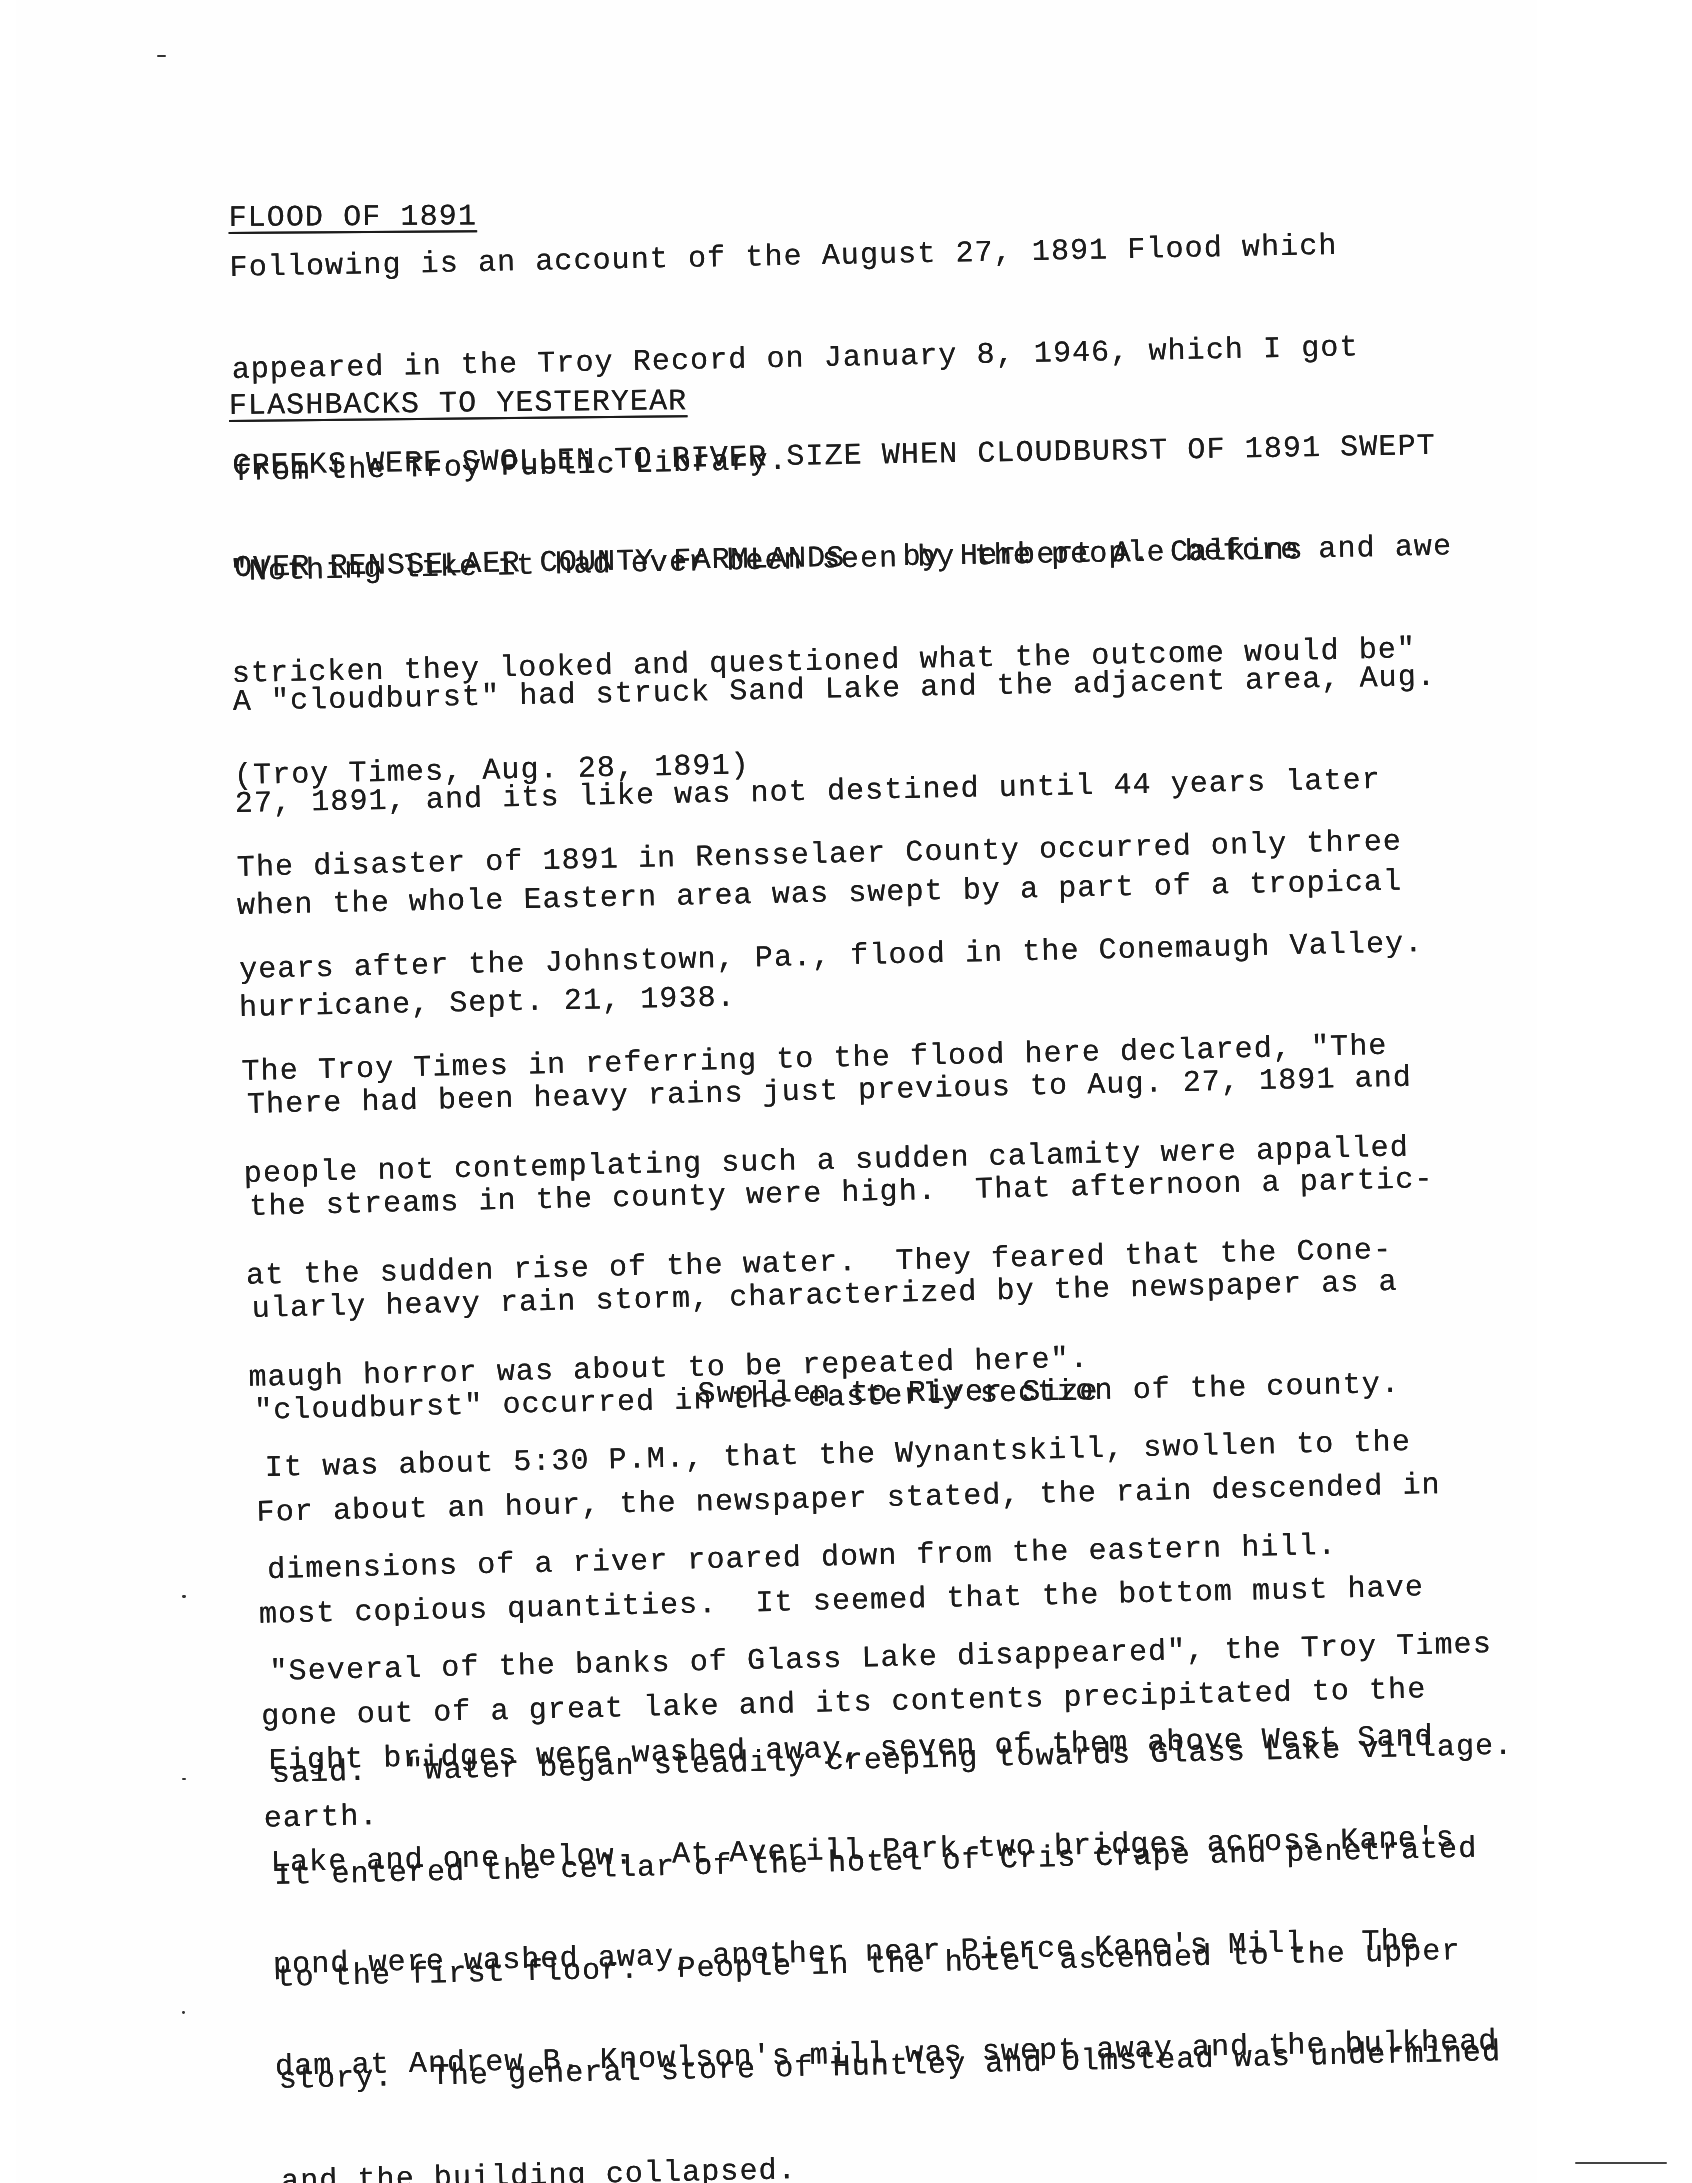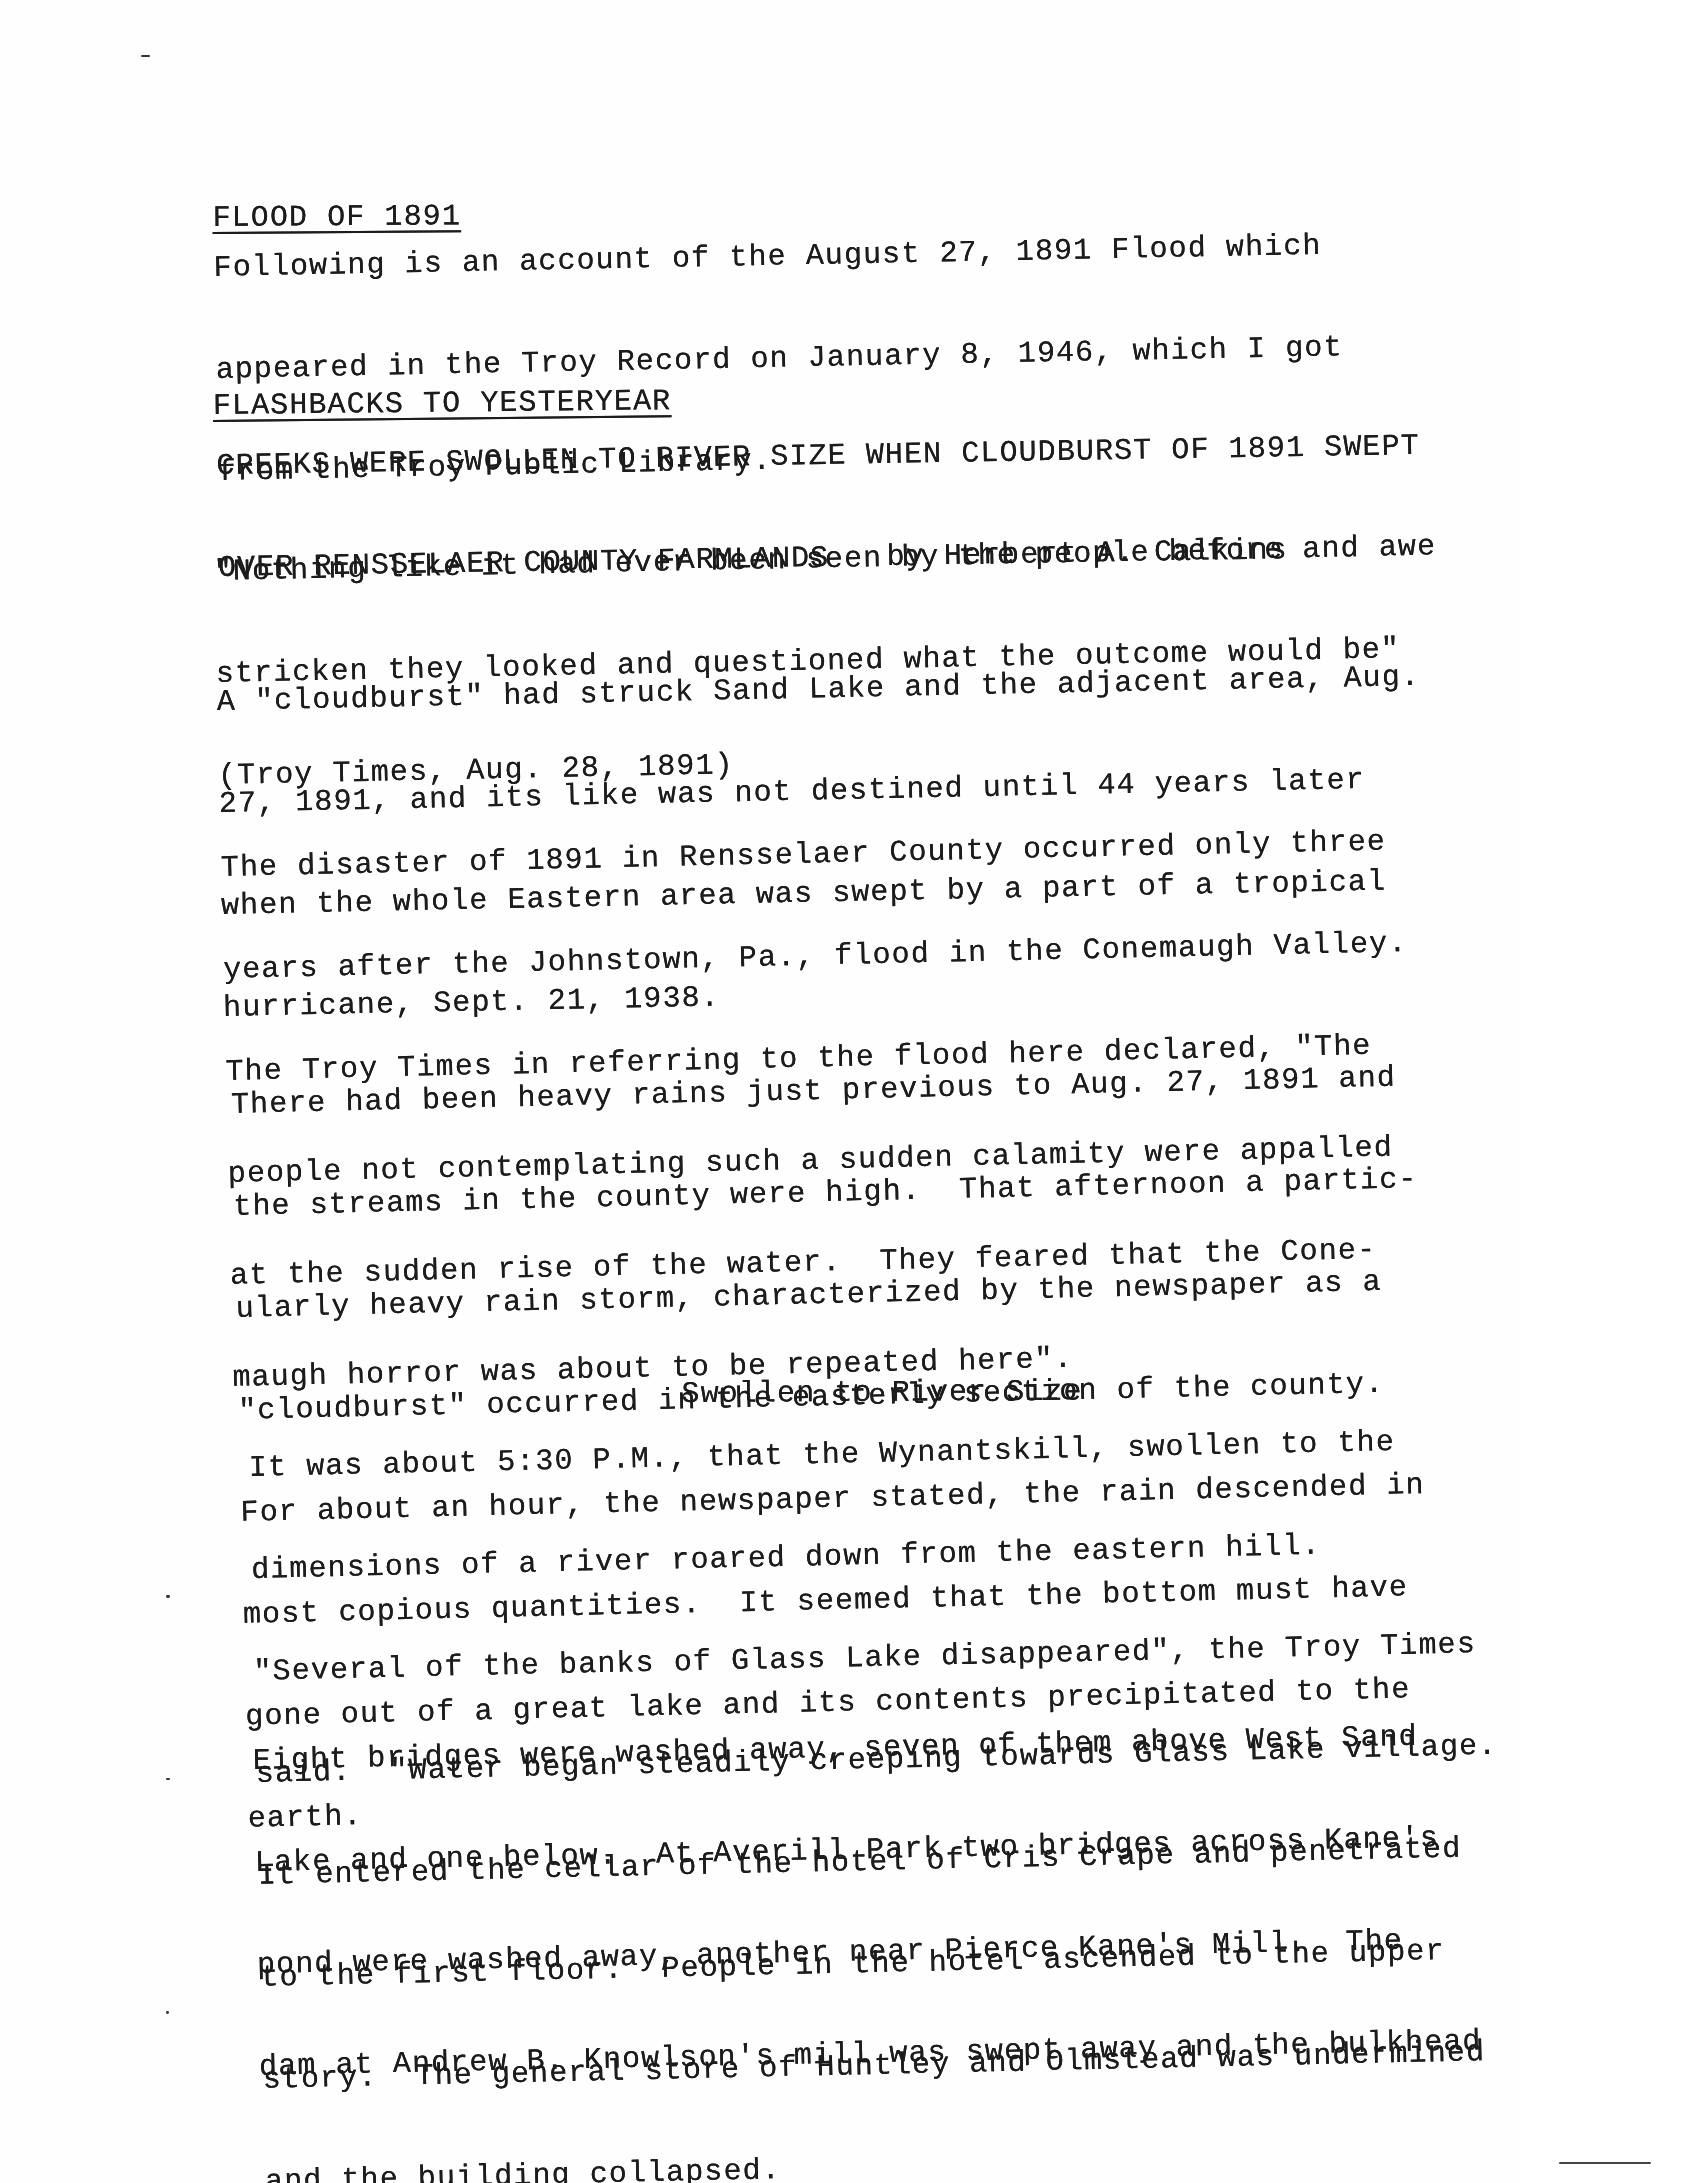--- a/index.html
+++ b/index.html
@@ -10,21 +10,21 @@
     body {
       width: 1693px;
       height: 2183px;
       position: relative;
       overflow: hidden;
       font-family: "Liberation Mono", "DejaVu Sans Mono", monospace;
       color: #1a1a1a;
     }
     .page {
       position: absolute;
-      left: 0; top: 0;
+      left: 16px; top: 0;
       width: 1521px;
       height: 2183px;
       background: #fefefe;
     }
     .block {
       position: absolute;
       font-size: 30px;
       line-height: 34px;
       letter-spacing: 1.1px;
       white-space: pre;

